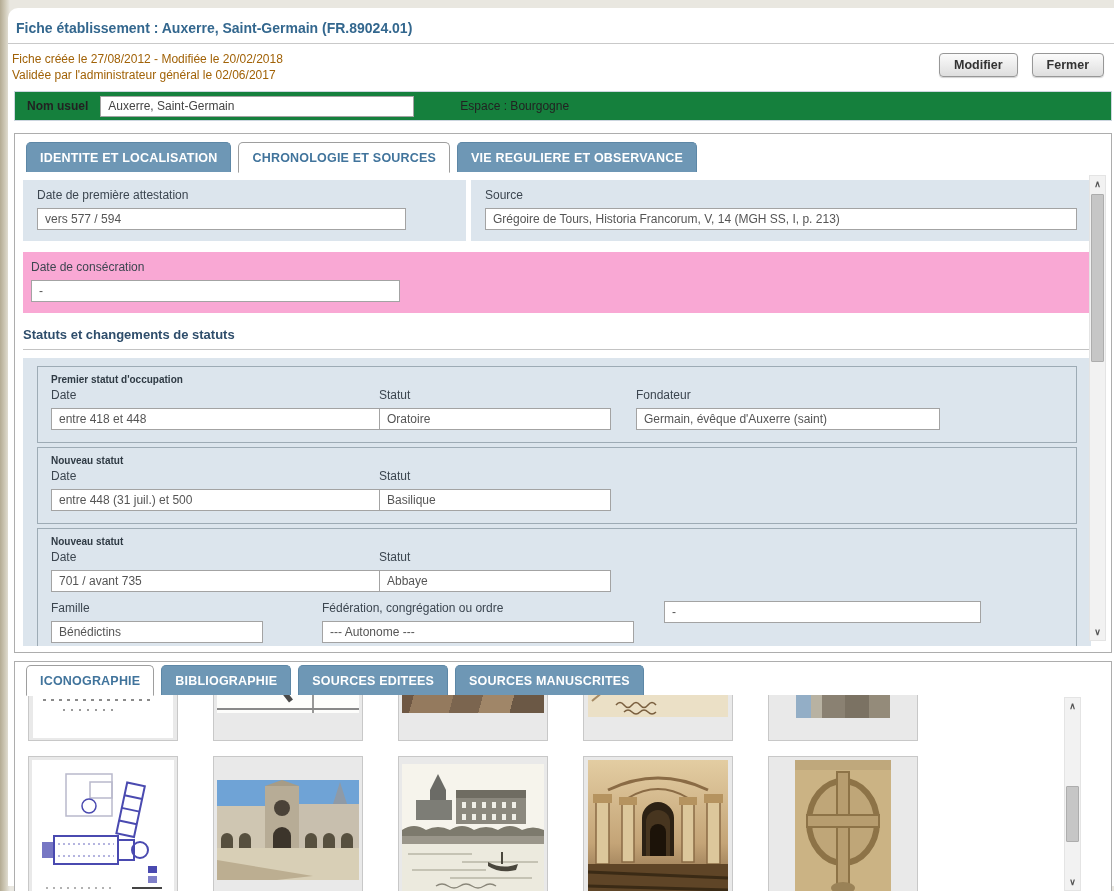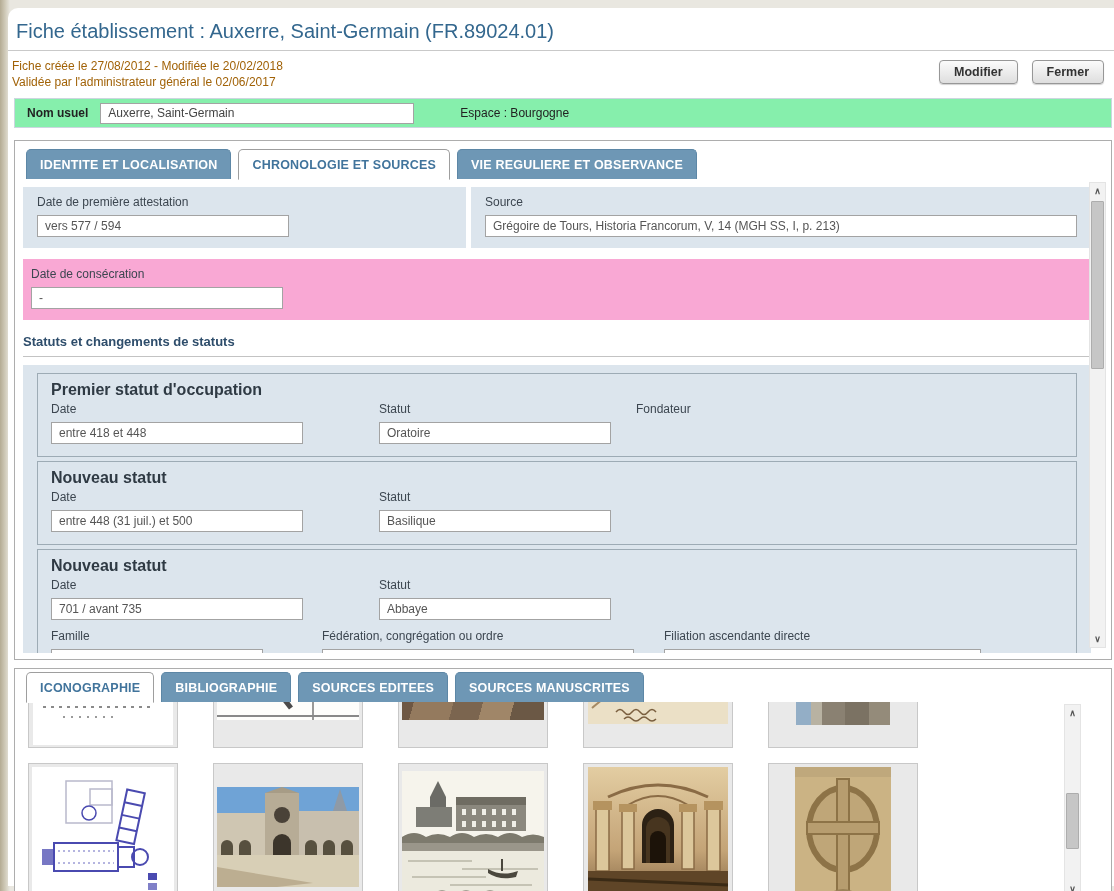--- a/index.html
+++ b/index.html
@@ -7,32 +7,32 @@
   body {
     font-family: "Liberation Sans", sans-serif;
     background: linear-gradient(to right, #b4ab93 0px, #cfc9b7 5px, #e9e7e0 10px, #e9e7e0 100%);
     position: relative; overflow: hidden;
   }
   .page {
     position:absolute; left:8px; top:8px; width:1106px; height:878px;
     background:#fff; border-top-left-radius:10px;
   }
   
-  .title { color:#33678e; font-weight:normal; font-size:20px; padding:12px 10px 7px 8px; }
+  .title { color:#33678e; font-weight:bold; font-size:14px; padding:12px 10px 7px 8px; }
   .title-rule { border-bottom:1px solid #c9c9c9; margin:0; }
   .meta-row { display:flex; justify-content:space-between; align-items:flex-start; padding:7px 6px 5px 4px; }
   .meta { font-size:12px; color:#a16207; line-height:1.35; }
   .btn-group { display:flex; gap:14px; padding:2px 4px 0 0; }
   .btn {
     background:linear-gradient(#fbfbfb,#dedede); border:1px solid #979797; border-radius:4px;
     font-weight:bold; font-size:12.5px; color:#333; padding:4px 14px; cursor:pointer;
     box-shadow:0 1px 1px rgba(0,0,0,.18); font-family:"Liberation Sans",sans-serif;
   }
   .nomusuel-bar {
-    margin:3px 2px 0 6px; background:#86efac; border:1px solid #ccd6df;
+    margin:3px 2px 0 6px; background:#15803d; border:1px solid #ccd6df;
     display:flex; align-items:center; height:30px; padding:0 12px; font-size:12px;
   }
   .nomusuel-bar .lbl { font-weight:bold; color:#222; margin-right:12px; }
   .nomusuel-bar input {
     width:314px; height:21px; border:1px solid #a3a3a3; padding:2px 7px;
     font-size:12px; color:#444; font-family:"Liberation Sans",sans-serif; background:#fff;
   }
   .espace { margin-left:46px; color:#222; }
   
   .panel { margin:12px 2px 0 6px; border:1px solid #adadad; background:#fff; }
@@ -48,30 +48,30 @@
   .form-scroll { position:relative; height:474px; overflow:hidden; padding:8px 30px 0 8px; }
   .row2col { display:flex; gap:5px; width:1068px; margin-bottom:11px;justify-content:flex-end; }
   .cell { background:#dce5ed; padding:8px 14px 11px; }
   .cell.c-left { width:537px; }
   .cell.c-right { flex:1; }
   .flabel { display:block; font-size:12px; color:#3c4650; margin-bottom:6px; }
   input.f {
     border:1px solid #a3a3a3; height:22px; padding:2px 7px; font-size:12px; color:#555;
     background:#fff; font-family:"Liberation Sans",sans-serif; display:block;
   }
-  .w316{width:252px} .w590{width:592px} .w232{width:232px} .w304{width:304px}
+  .w316{width:369px} .w590{width:592px} .w232{width:232px} .w304{width:304px}
   .w260{width:212px} .w312{width:312px} .w317{width:317px}
   .consecration { background:#f9a8d4; width:1068px; padding:8px 8px 11px; }
   .section-heading {
     color:#2e4d6b; font-weight:bold; font-size:13px; margin-top:14px;
     padding-bottom:7px; border-bottom:1px solid #c3c3c3; width:1068px;
   }
   .statuts-wrap { background:#dce5ed; margin-top:8px; width:1068px; padding:8px 14px 14px; }
   .status-box { border:1px solid #9dabb5; padding:7px 13px 12px; margin-bottom:4px; background:#dce5ed; }
-  .status-title { font-weight:bold; font-size:16px; color:#2f3a44; margin-bottom:3px; }
+  .status-title { font-weight:bold; font-size:10px; color:#2f3a44; margin-bottom:3px; }
   .fieldrow { display:flex; margin-top:2px; }
   .fcol { display:flex; flex-direction:column; }
   .cw328{width:328px} .cw257{width:257px} .cw271{width:271px} .cw342{width:342px}
   
   .vscroll { position:absolute; width:17px; background:#f2f2f2; border:1px solid #e4e4e4; }
   .vs-btn { height:16px; display:flex; align-items:center; justify-content:center;
             font-size:9px; font-weight:bold; color:#555; cursor:pointer; }
   .vs-btn.bottom { position:absolute; bottom:0; left:0; right:0; }
   .vs-thumb { position:absolute; left:1px; width:13px; background:#c6c6c6; border:1px solid #adadad; border-radius:1px; cursor:pointer; }
   .form-vscroll { right:5px; top:3px; bottom:5px; }
@@ -155,20 +155,21 @@
             <div class="fcol cw328">
               <span class="flabel">Date</span>
               <input class="f w316" type="text" value="entre 418 et 448" style="">
             </div>
             <div class="fcol cw257">
               <span class="flabel">Statut</span>
               <input class="f w232" type="text" value="Oratoire" style="">
             </div>
             <div class="fcol">
               <span class="flabel">Fondateur</span>
+              <input class="f w304" type="text" value="Germain, évêque d'Auxerre (saint)" style="">
             </div>
           </div>
         </div>
 
         <div class="status-box">
           <div class="status-title">Nouveau statut</div>
           <div class="fieldrow">
             <div class="fcol cw328">
               <span class="flabel">Date</span>
               <input class="f w316" type="text" value="entre 448 (31 juil.) et 500" style="">
@@ -195,21 +196,20 @@
           <div class="fieldrow" style="margin-top:9px">
             <div class="fcol cw271">
               <span class="flabel">Famille</span>
               <input class="f w260" type="text" value="Bénédictins" style="">
             </div>
             <div class="fcol cw342">
               <span class="flabel">Fédération, congrégation ou ordre</span>
               <input class="f w312" type="text" value="--- Autonome ---" style="">
             </div>
             <div class="fcol">
-              <span class="flabel">Filiation ascendante directe</span>
               <input class="f w317" type="text" value="-" style="">
             </div>
           </div>
         </div>
 
       </div>
 
       <div class="vscroll form-vscroll">
         <div class="vs-btn">∧</div>
         <div class="vs-thumb"></div>

